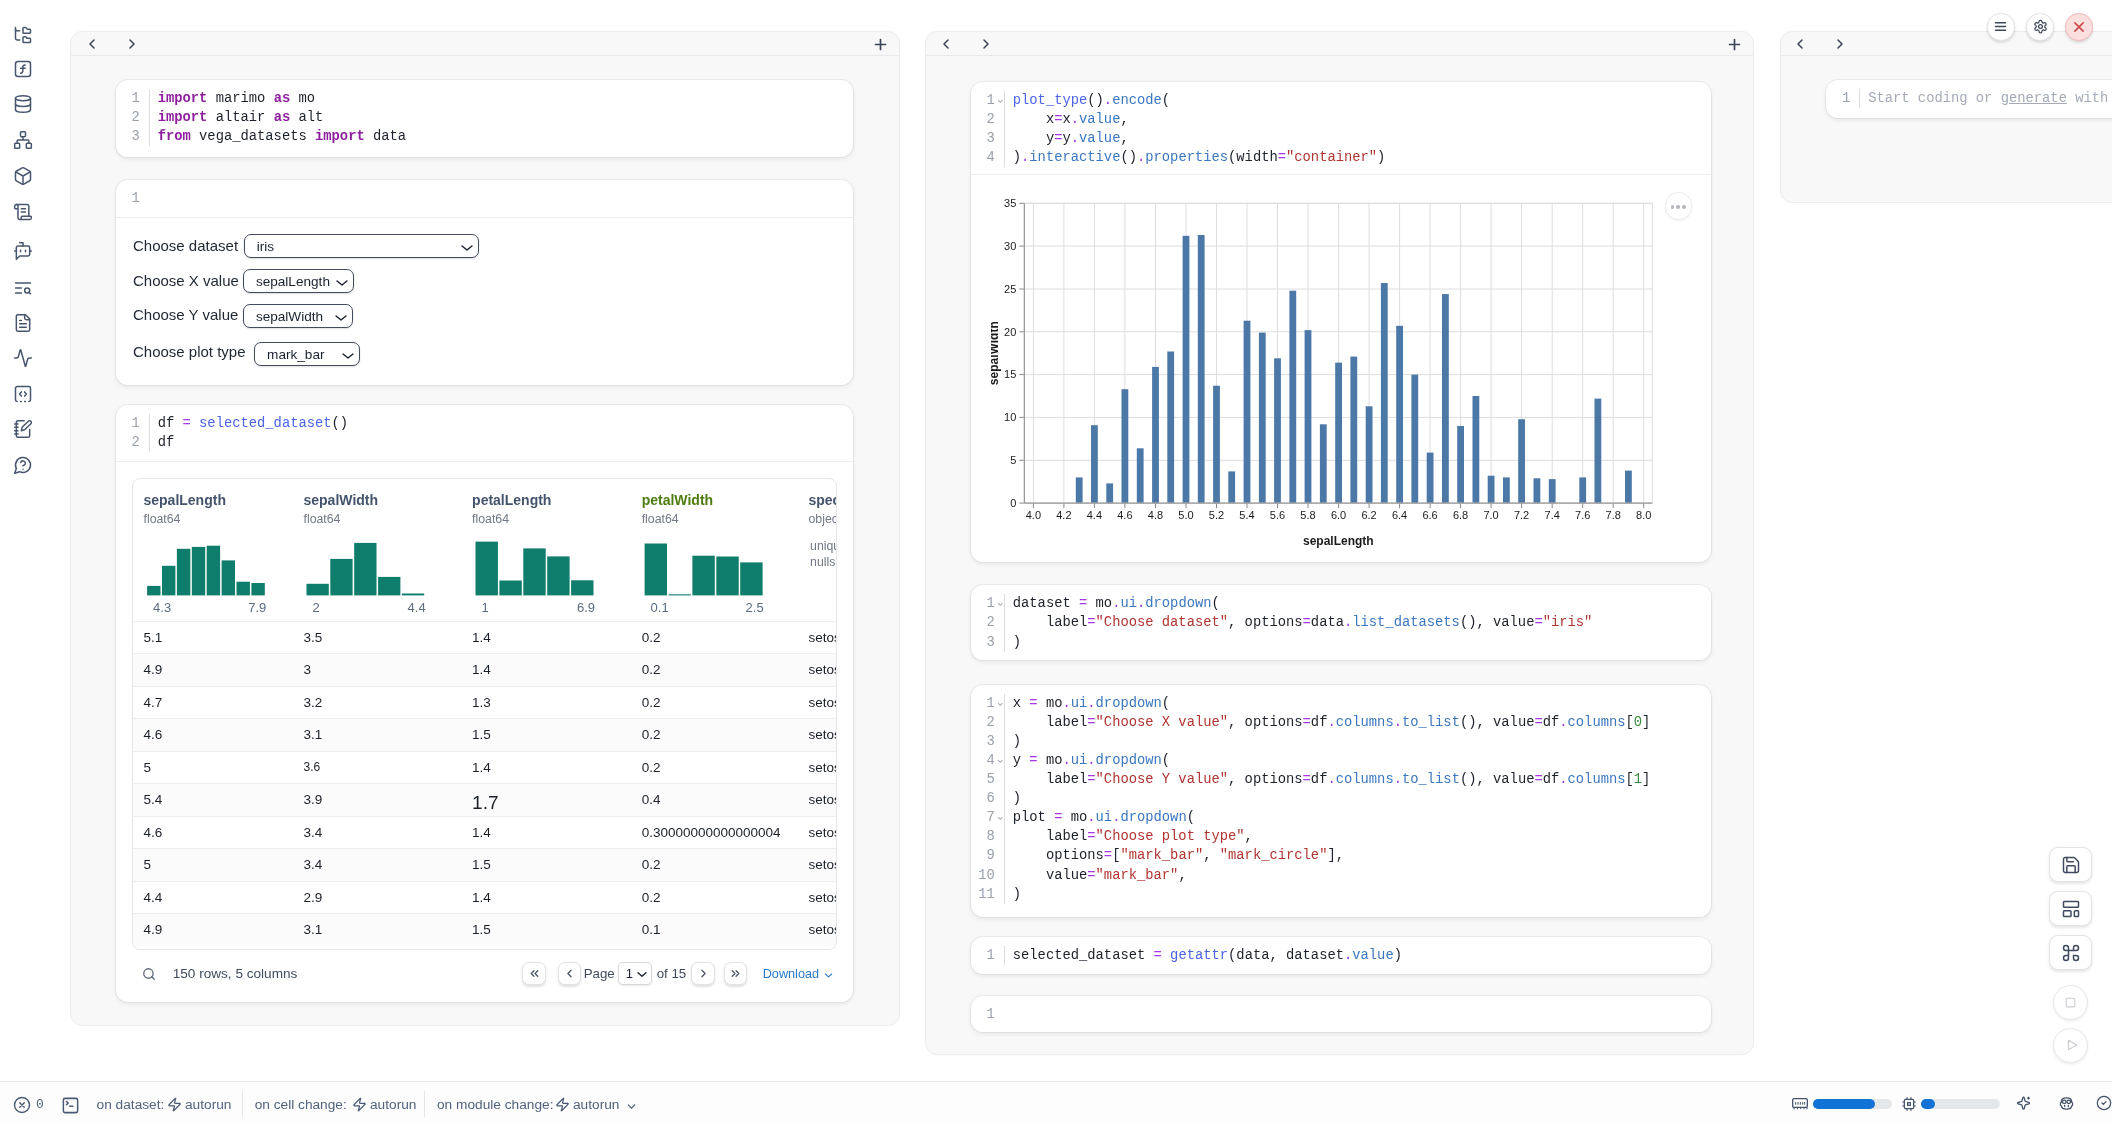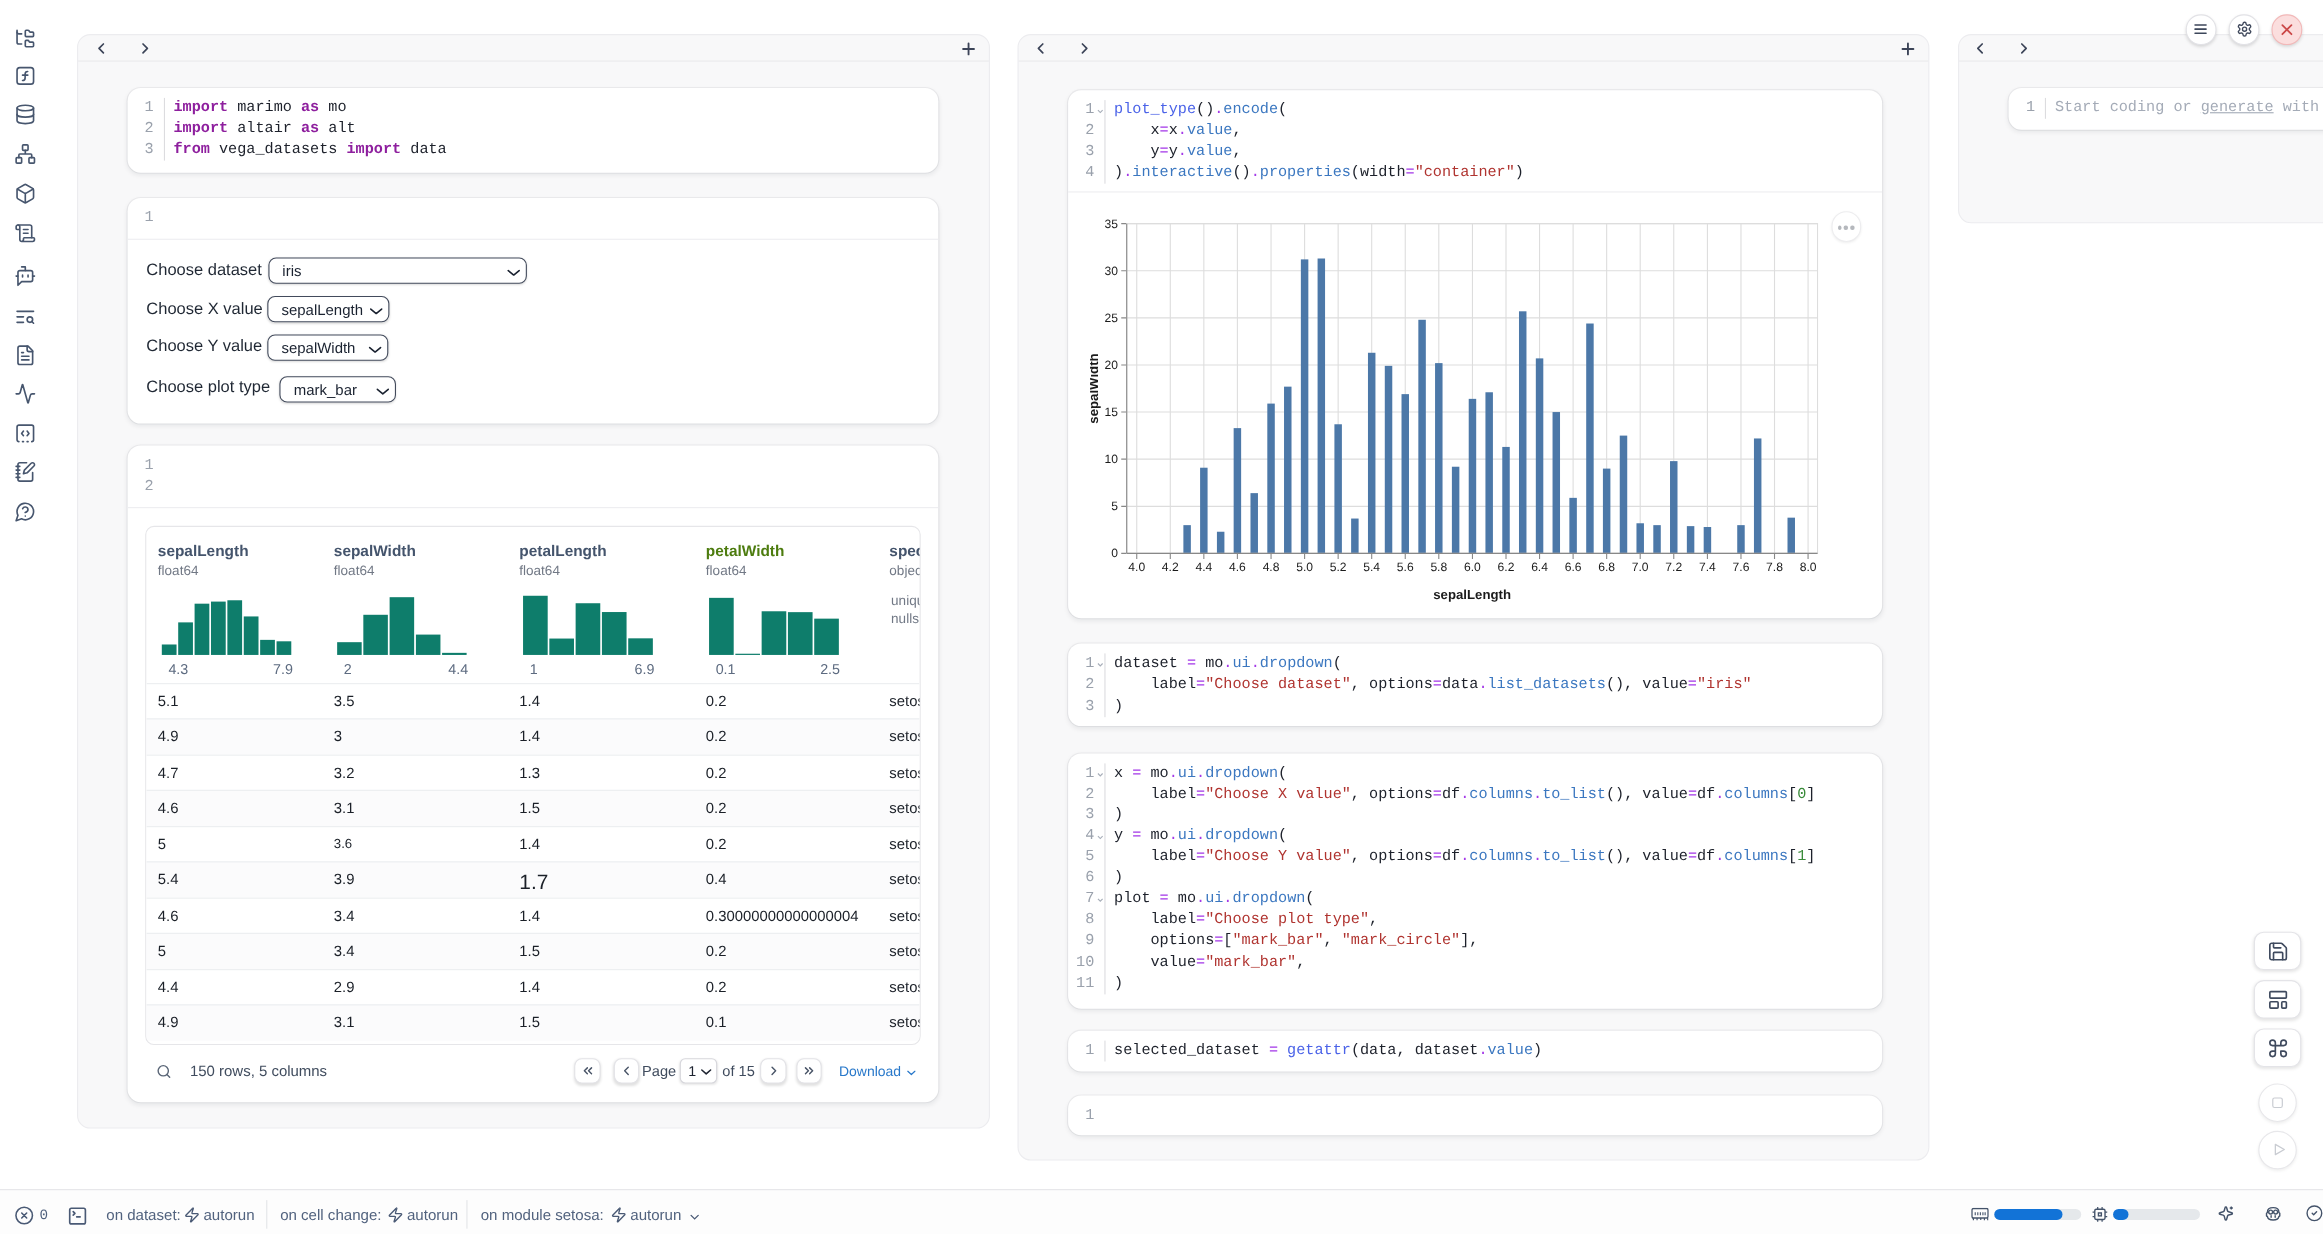--- a/index.html
+++ b/index.html
@@ -161,20 +161,22 @@
           </svg>
         </div>
     </div>
   </div>
   <div class="cell" style="left:44.7px;top:373.1px;width:737px;height:596.5px">
     <div class="code">
       <div class="gut">
           <div>1</div>
           <div>2</div>
         </div>
+      <div class="src">df <span class="o">=</span> <span class="fnv">selected_dataset</span>()
+df</div>
     </div>
     <div class="outsep" style="position:absolute;left:0;right:0;top:56px"></div>
     <div style="position:absolute;left:16.8px;top:73px;width:704.2px;height:472px;border:1px solid #e6e6e9;border-radius:8px;background:#fff;overflow:hidden">
         <div style="position:absolute;left:10px;top:13px;font-size:14px;font-weight:bold;color:#44546c">sepalLength</div>
         <div style="position:absolute;left:10px;top:33px;font-size:12.3px;color:#717885">float64</div>
         <div style="position:absolute;left:170px;top:13px;font-size:14px;font-weight:bold;color:#44546c">sepalWidth</div>
         <div style="position:absolute;left:170px;top:33px;font-size:12.3px;color:#717885">float64</div>
         <div style="position:absolute;left:338.6px;top:13px;font-size:14px;font-weight:bold;color:#44546c">petalLength</div>
         <div style="position:absolute;left:338.6px;top:33px;font-size:12.3px;color:#717885">float64</div>
         <div style="position:absolute;left:508.2px;top:13px;font-size:14px;font-weight:bold;color:#4d7c0f">petalWidth</div>
@@ -635,21 +637,21 @@
       <path d="M4 14a1 1 0 0 1-.78-1.63l9.9-10.2a.5.5 0 0 1 .86.46l-1.92 6.02A1 1 0 0 0 13 10h7a1 1 0 0 1 .78 1.63l-9.9 10.2a.5.5 0 0 1-.86-.46l1.92-6.02A1 1 0 0 0 11 14z"></path>
     </svg>
     <div class="ftxt" style="position:absolute;left:185px;top:15px">autorun</div>
     <div style="position:absolute;left:242px;top:9px;width:1px;height:26px;background:#e3e5e8"></div>
     <div class="ftxt" style="position:absolute;left:254.7px;top:15px">on cell change:</div>
     <svg style="position:absolute;left:352px;top:15px" width="15" height="15" viewBox="0 0 24 24" fill="none" stroke="#4a5a75" stroke-width="2" stroke-linejoin="round">
       <path d="M4 14a1 1 0 0 1-.78-1.63l9.9-10.2a.5.5 0 0 1 .86.46l-1.92 6.02A1 1 0 0 0 13 10h7a1 1 0 0 1 .78 1.63l-9.9 10.2a.5.5 0 0 1-.86-.46l1.92-6.02A1 1 0 0 0 11 14z"></path>
     </svg>
     <div class="ftxt" style="position:absolute;left:370px;top:15px">autorun</div>
     <div style="position:absolute;left:424px;top:9px;width:1px;height:26px;background:#e3e5e8"></div>
-    <div class="ftxt" style="position:absolute;left:437px;top:15px">on module setosa:</div>
+    <div class="ftxt" style="position:absolute;left:437px;top:15px">on module change:</div>
     <svg style="position:absolute;left:555px;top:15px" width="15" height="15" viewBox="0 0 24 24" fill="none" stroke="#4a5a75" stroke-width="2" stroke-linejoin="round">
       <path d="M4 14a1 1 0 0 1-.78-1.63l9.9-10.2a.5.5 0 0 1 .86.46l-1.92 6.02A1 1 0 0 0 13 10h7a1 1 0 0 1 .78 1.63l-9.9 10.2a.5.5 0 0 1-.86-.46l1.92-6.02A1 1 0 0 0 11 14z"></path>
     </svg>
     <div class="ftxt" style="position:absolute;left:573px;top:15px">autorun</div>
     <svg style="position:absolute;left:625px;top:18px" width="13" height="13" viewBox="0 0 24 24" fill="none" stroke="#4a5a75" stroke-width="2.2" stroke-linecap="round">
       <path d="m6 9 6 6 6-6"></path>
     </svg>
     <svg style="position:absolute;left:1792px;top:16px" width="16" height="12" viewBox="0 0 24 18" fill="none" stroke="#44536a" stroke-width="1.9">
       <rect x="1" y="1" width="22" height="13" rx="2"></rect>
       <path d="M3 14v3M8 14v3M13 14v2.5M18 14v3M22.5 14v3" stroke-width="1.6"></path>

